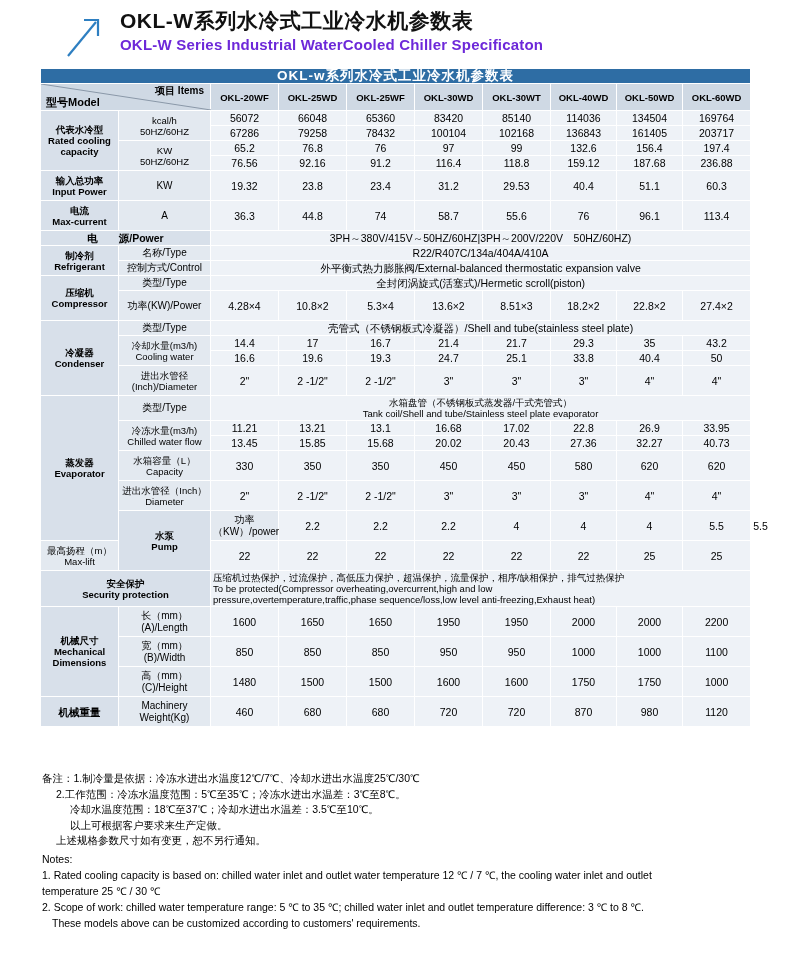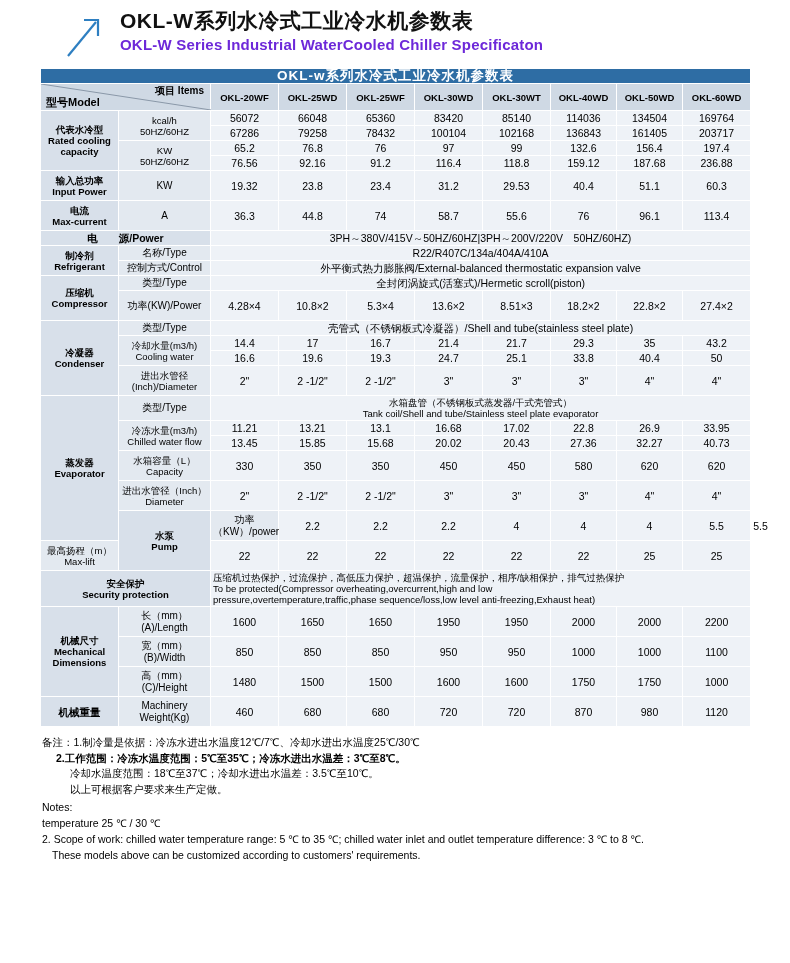--- a/index.html
+++ b/index.html
@@ -117,22 +117,22 @@
     left: 0; top: 0; right: 0; bottom: 0;
   }
   .sub { font-size: 9.5px; line-height: 11px; display: block; }
   
   .notes {
     padding: 8px 40px 0 42px;
     font-size: 10.5px;
     line-height: 15.5px;
     color: #000;
   }
-  .notes .ind1 { padding-left: 0; }
-  .notes .ind2 { padding-left: 14px; font-weight: bold; }
+  .notes .ind1 { padding-left: 0; margin-top: 36px; }
+  .notes .ind2 { padding-left: 14px; }
   .notes .ind3 { padding-left: 28px; }
   .notes-en {
     padding-top: 2px;
     line-height: 16px;
   }
   .notes-en .l { padding-left: 0; }
   .notes-en .l2 { padding-left: 10px; }
 </style>
 </head>
 <body>
@@ -535,21 +535,23 @@
     </tr>
   </tbody>
       </table>
   </div>
 
   <div class="notes">
     <div class="ind1">备注：1.制冷量是依据：冷冻水进出水温度12℃/7℃、冷却水进出水温度25℃/30℃</div>
     <div class="ind2">2.工作范围：冷冻水温度范围：5℃至35℃；冷冻水进出水温差：3℃至8℃。</div>
     <div class="ind3">冷却水温度范围：18℃至37℃；冷却水进出水温差：3.5℃至10℃。</div>
     <div class="ind3">以上可根据客户要求来生产定做。</div>
+    <div class="ind2">上述规格参数尺寸如有变更，恕不另行通知。</div>
     <div class="notes-en">
       <div class="l">Notes:</div>
+      <div class="l">1. Rated cooling capacity is based on: chilled water inlet and outlet water temperature 12 ℃ / 7 ℃, the cooling water inlet and outlet</div>
       <div class="l">temperature  25 ℃ / 30 ℃</div>
       <div class="l">2. Scope of work: chilled water temperature  range: 5 ℃ to 35 ℃; chilled water inlet and outlet temperature difference: 3 ℃ to 8 ℃.</div>
       <div class="l2">These models above can be customized according to customers' requirements.</div>
     </div>
   </div>
 
 </div>
 
 </body></html>

